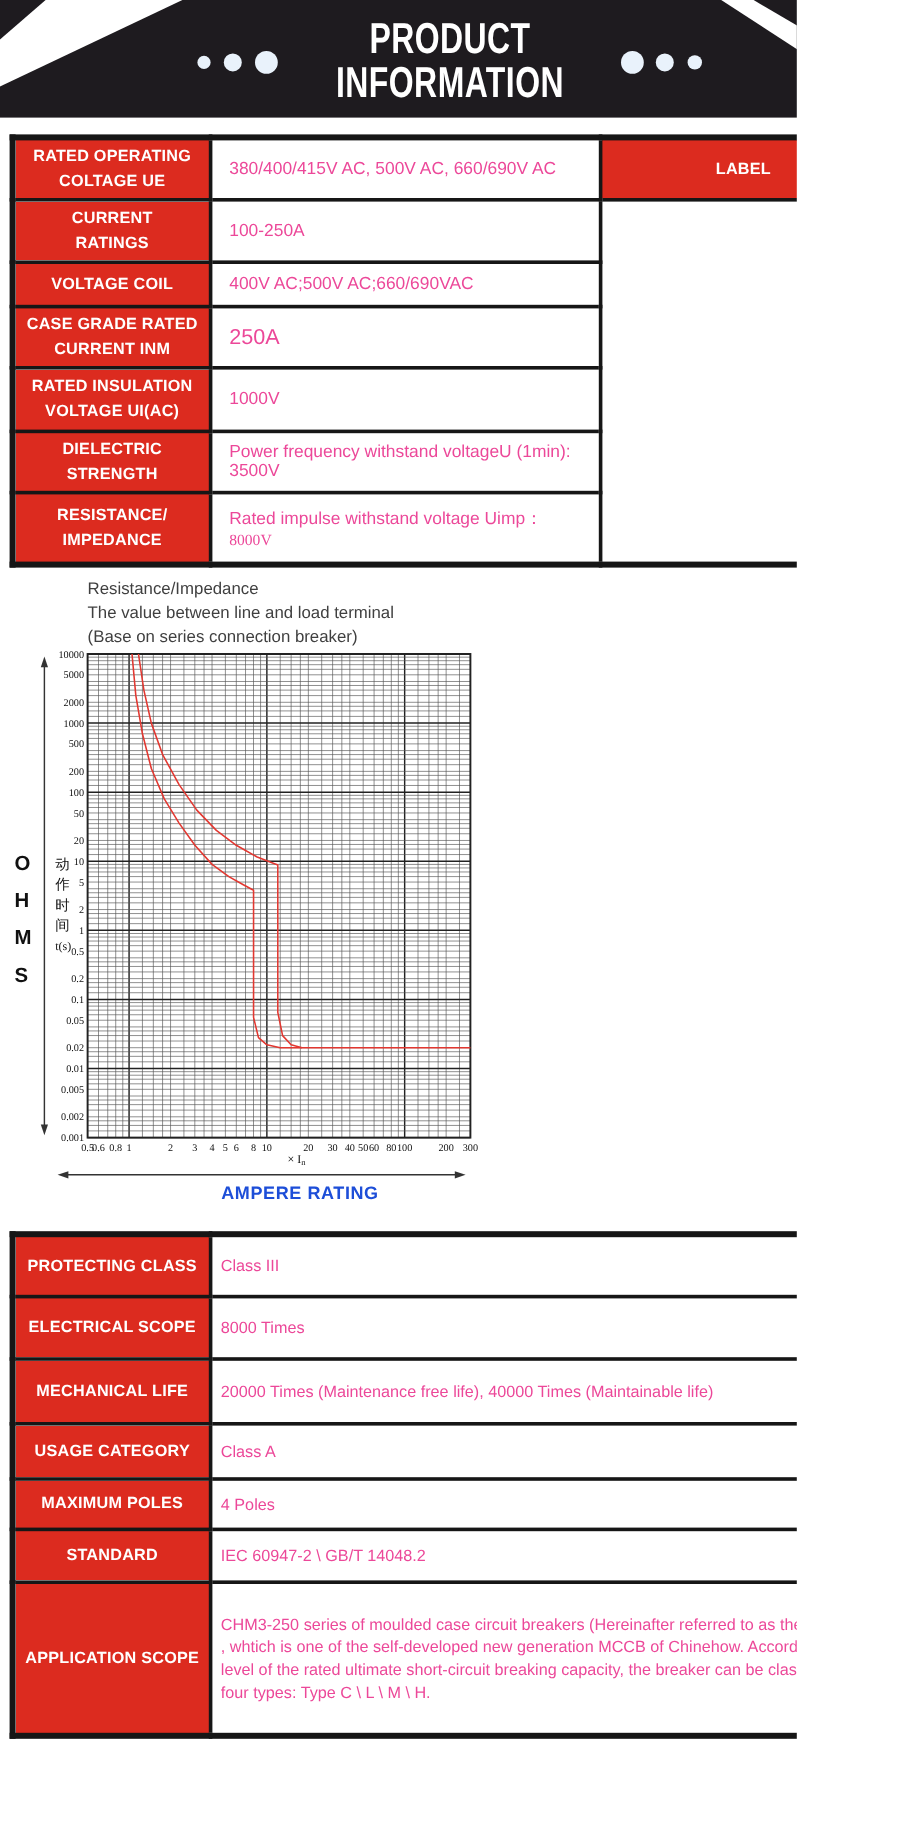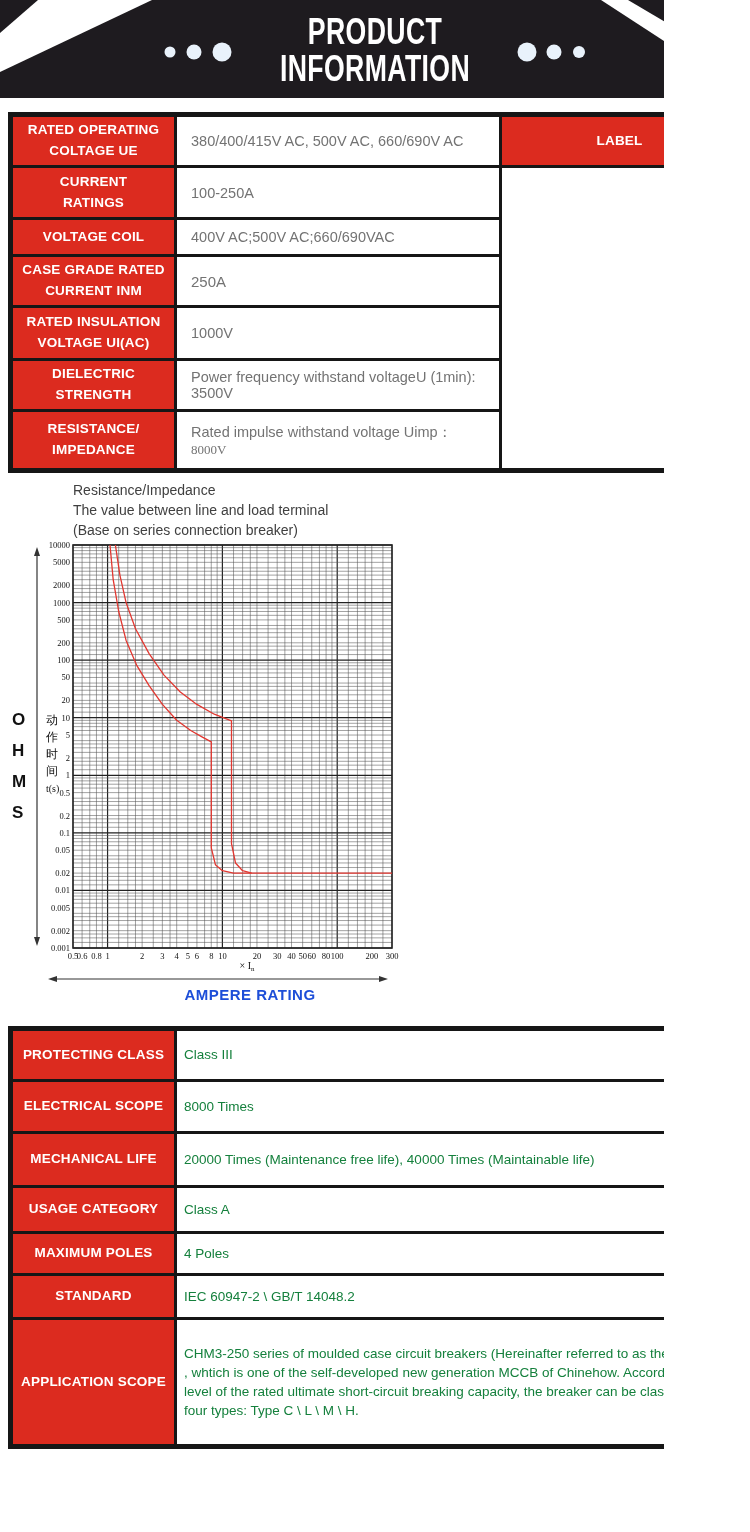--- a/index.html
+++ b/index.html
@@ -12,26 +12,26 @@
   .banner-title{position:absolute;left:0;right:0;top:13px;text-align:center;color:#fff;
       font-size:36px;font-weight:bold;line-height:37px;letter-spacing:.5px;
       transform:scaleX(.74);transform-origin:50% 0;}
 
   
   table{border-collapse:collapse;table-layout:fixed;position:absolute;left:8px;width:734px;
         border:5px solid #161616;}
   td{border:3px solid #161616;vertical-align:middle;overflow:hidden;}
   td.red{background:#dc2b1f;color:#fff;font-weight:bold;font-size:13.5px;text-align:center;
          line-height:1.55;white-space:pre-line;letter-spacing:.2px;}
-  td.val{background:#fff;color:#737373;font-size:14.5px;padding:0 6px 0 14px;}
+  td.val{background:#fff;color:#ec4899;font-size:14.5px;padding:0 6px 0 14px;}
   td.label-body{background:#fff;}
   .serif{font-family:"Liberation Serif",serif;font-size:13px;}
   .spec-table{top:112px;}
   .detail-table{top:1026px;}
-  .detail-table td.val{font-size:13.5px;color:#15803d;padding:0 10px 0 7px;line-height:1.42;}
+  .detail-table td.val{font-size:13.5px;color:#ec4899;padding:0 10px 0 7px;line-height:1.42;}
 
   
   .chart-titles{position:absolute;left:73px;top:480px;color:#404040;font-size:14px;line-height:20px;}
   #chart{position:absolute;left:0;top:535px;}
   #chart .tick{font:8.5px "Liberation Serif",serif;fill:#111;}
   #chart .ohms{font:bold 17px "Liberation Sans",sans-serif;fill:#111;}
   #chart .cjk{font:12px "DejaVu Sans",sans-serif;fill:#111;}
   #chart .xin{font:10px "Liberation Serif",serif;fill:#111;}
   .ampere{position:absolute;left:90px;top:986px;width:320px;text-align:center;
           font-size:15px;font-weight:bold;color:#1d4ed8;letter-spacing:.5px;}
@@ -77,21 +77,21 @@
       <td class="val">100-250A</td>
       <td class="label-body" rowspan="6"></td>
     </tr>
     <tr style="height:37px">
       <td class="red">VOLTAGE COIL</td>
       <td class="val">400V AC;500V AC;660/690VAC</td>
     </tr>
     <tr style="height:51px">
       <td class="red">CASE GRADE RATED
 CURRENT INM</td>
-      <td class="val" style="font-size:15px">250A</td>
+      <td class="val" style="font-size:18px">250A</td>
     </tr>
     <tr style="height:53px">
       <td class="red">RATED INSULATION
 VOLTAGE UI(AC)</td>
       <td class="val">1000V</td>
     </tr>
     <tr style="height:51px">
       <td class="red">DIELECTRIC
 STRENGTH</td>
       <td class="val">

